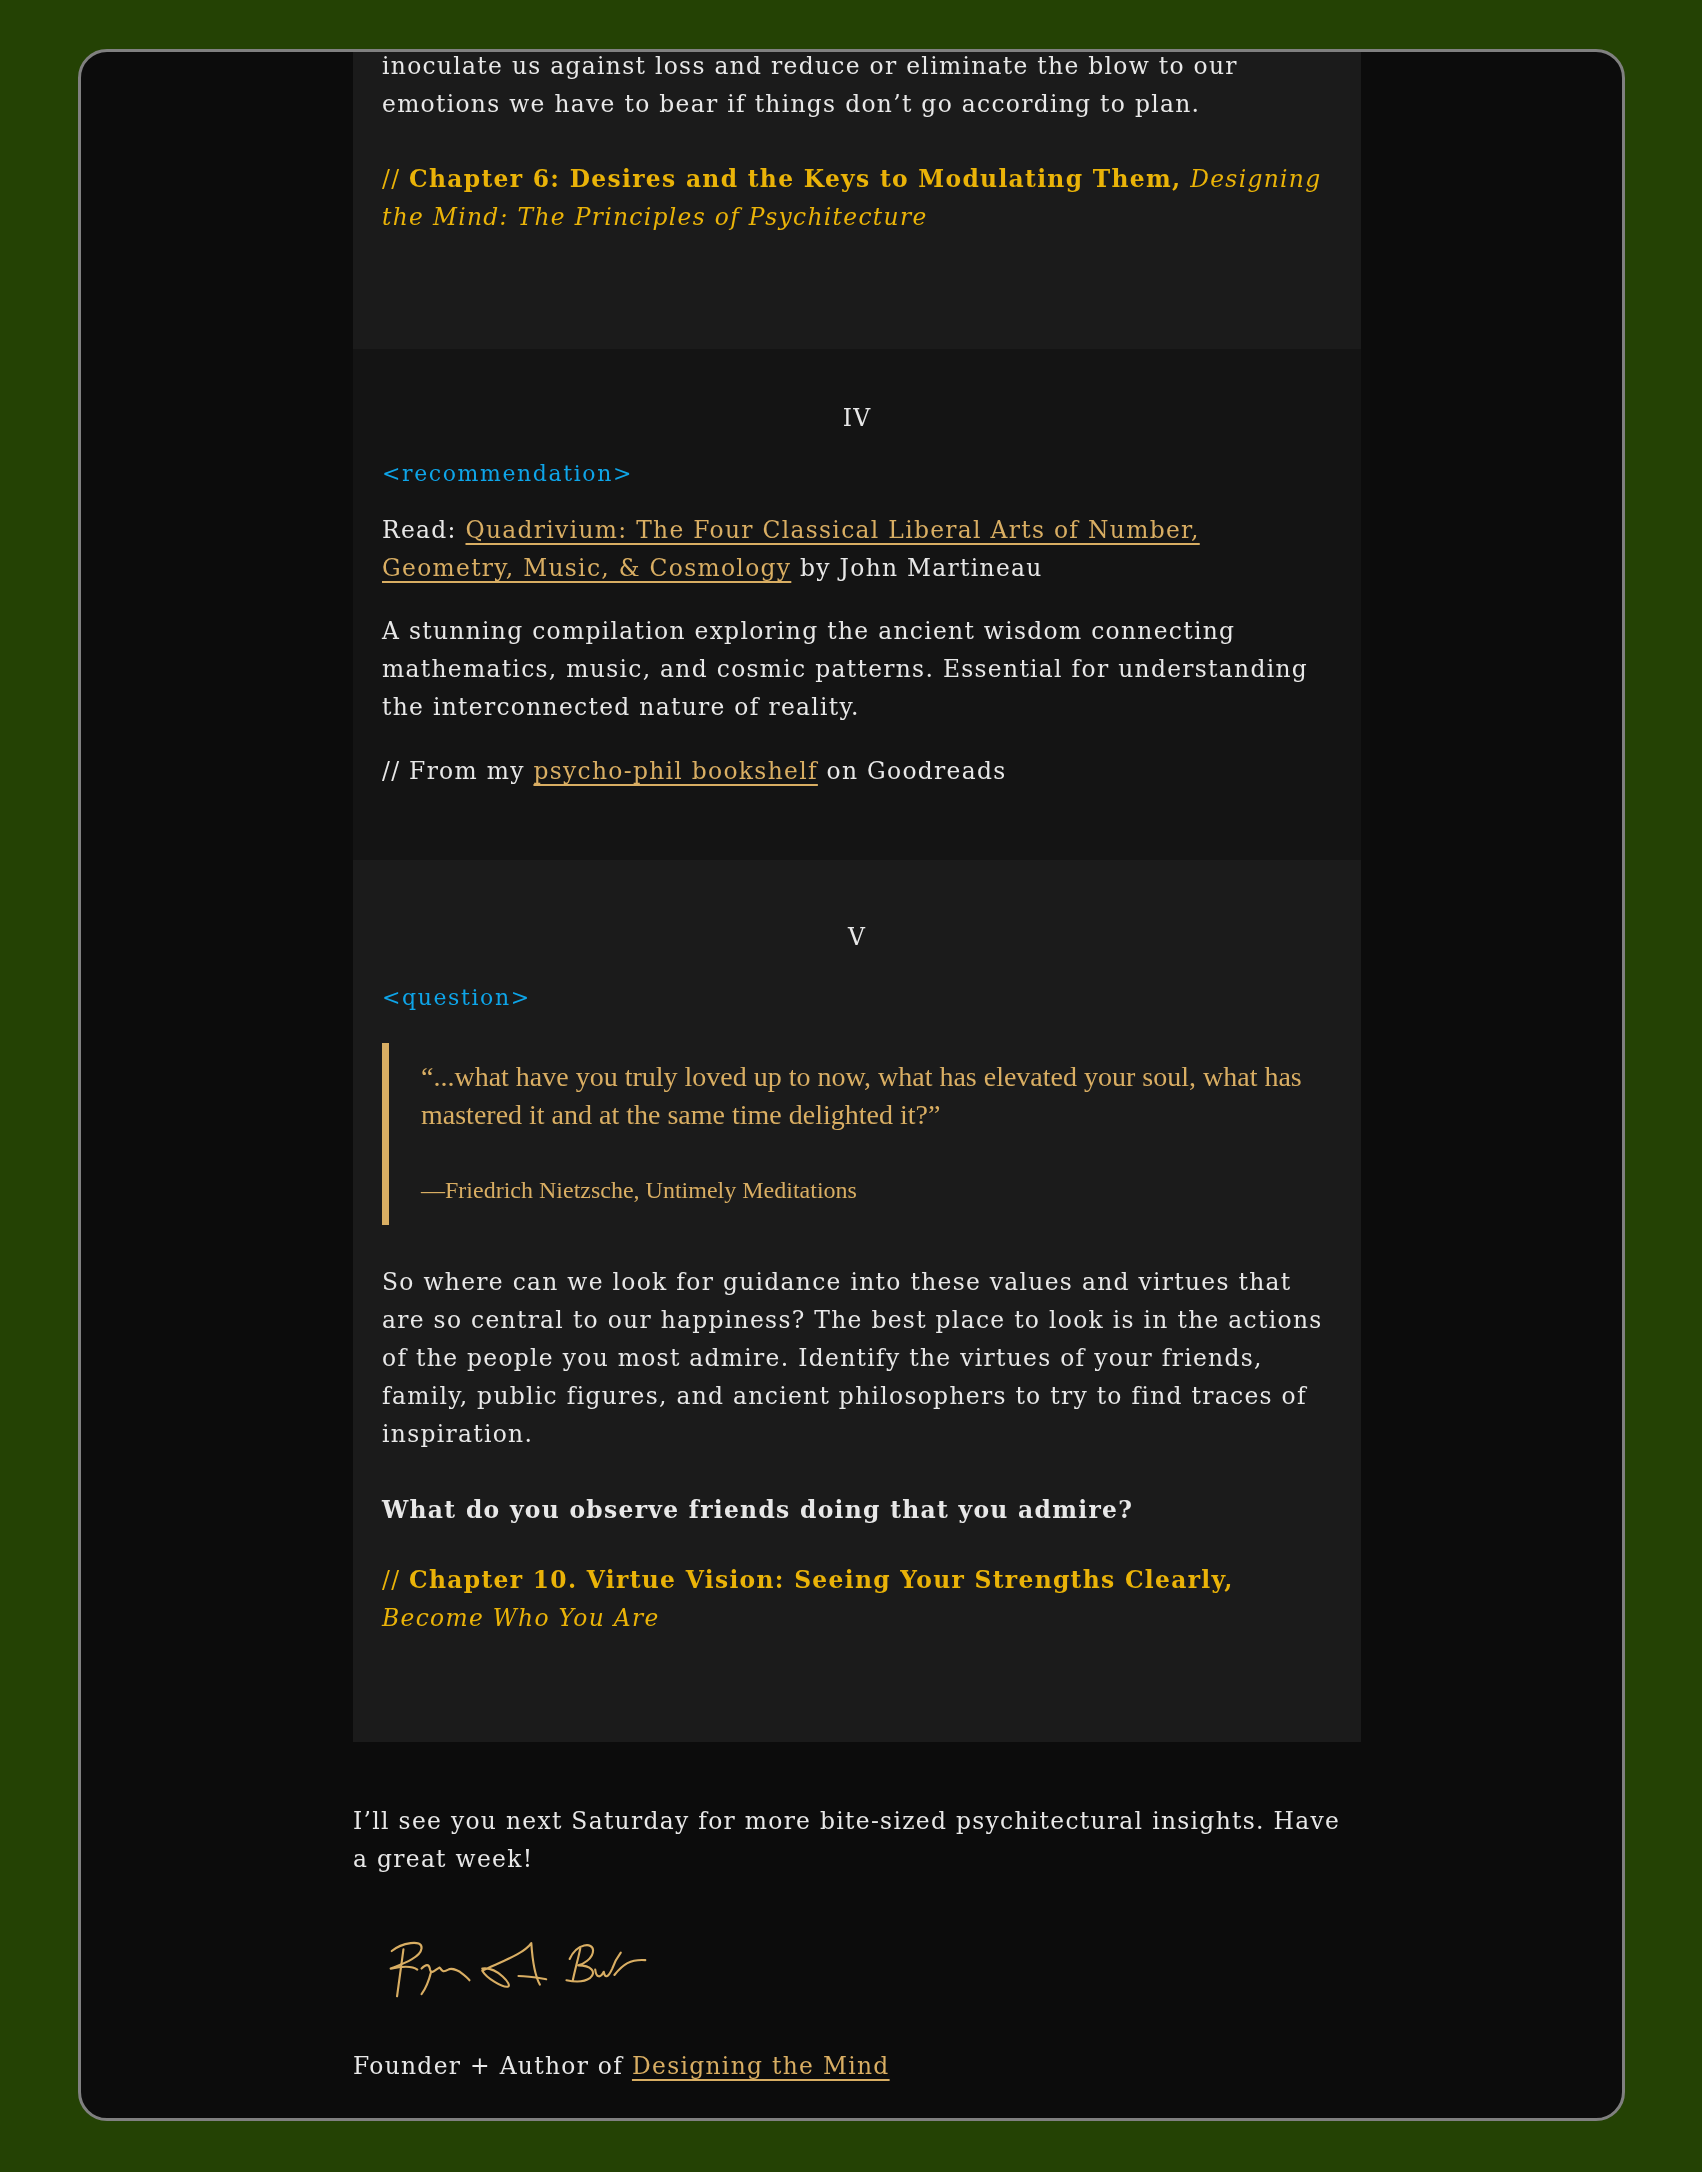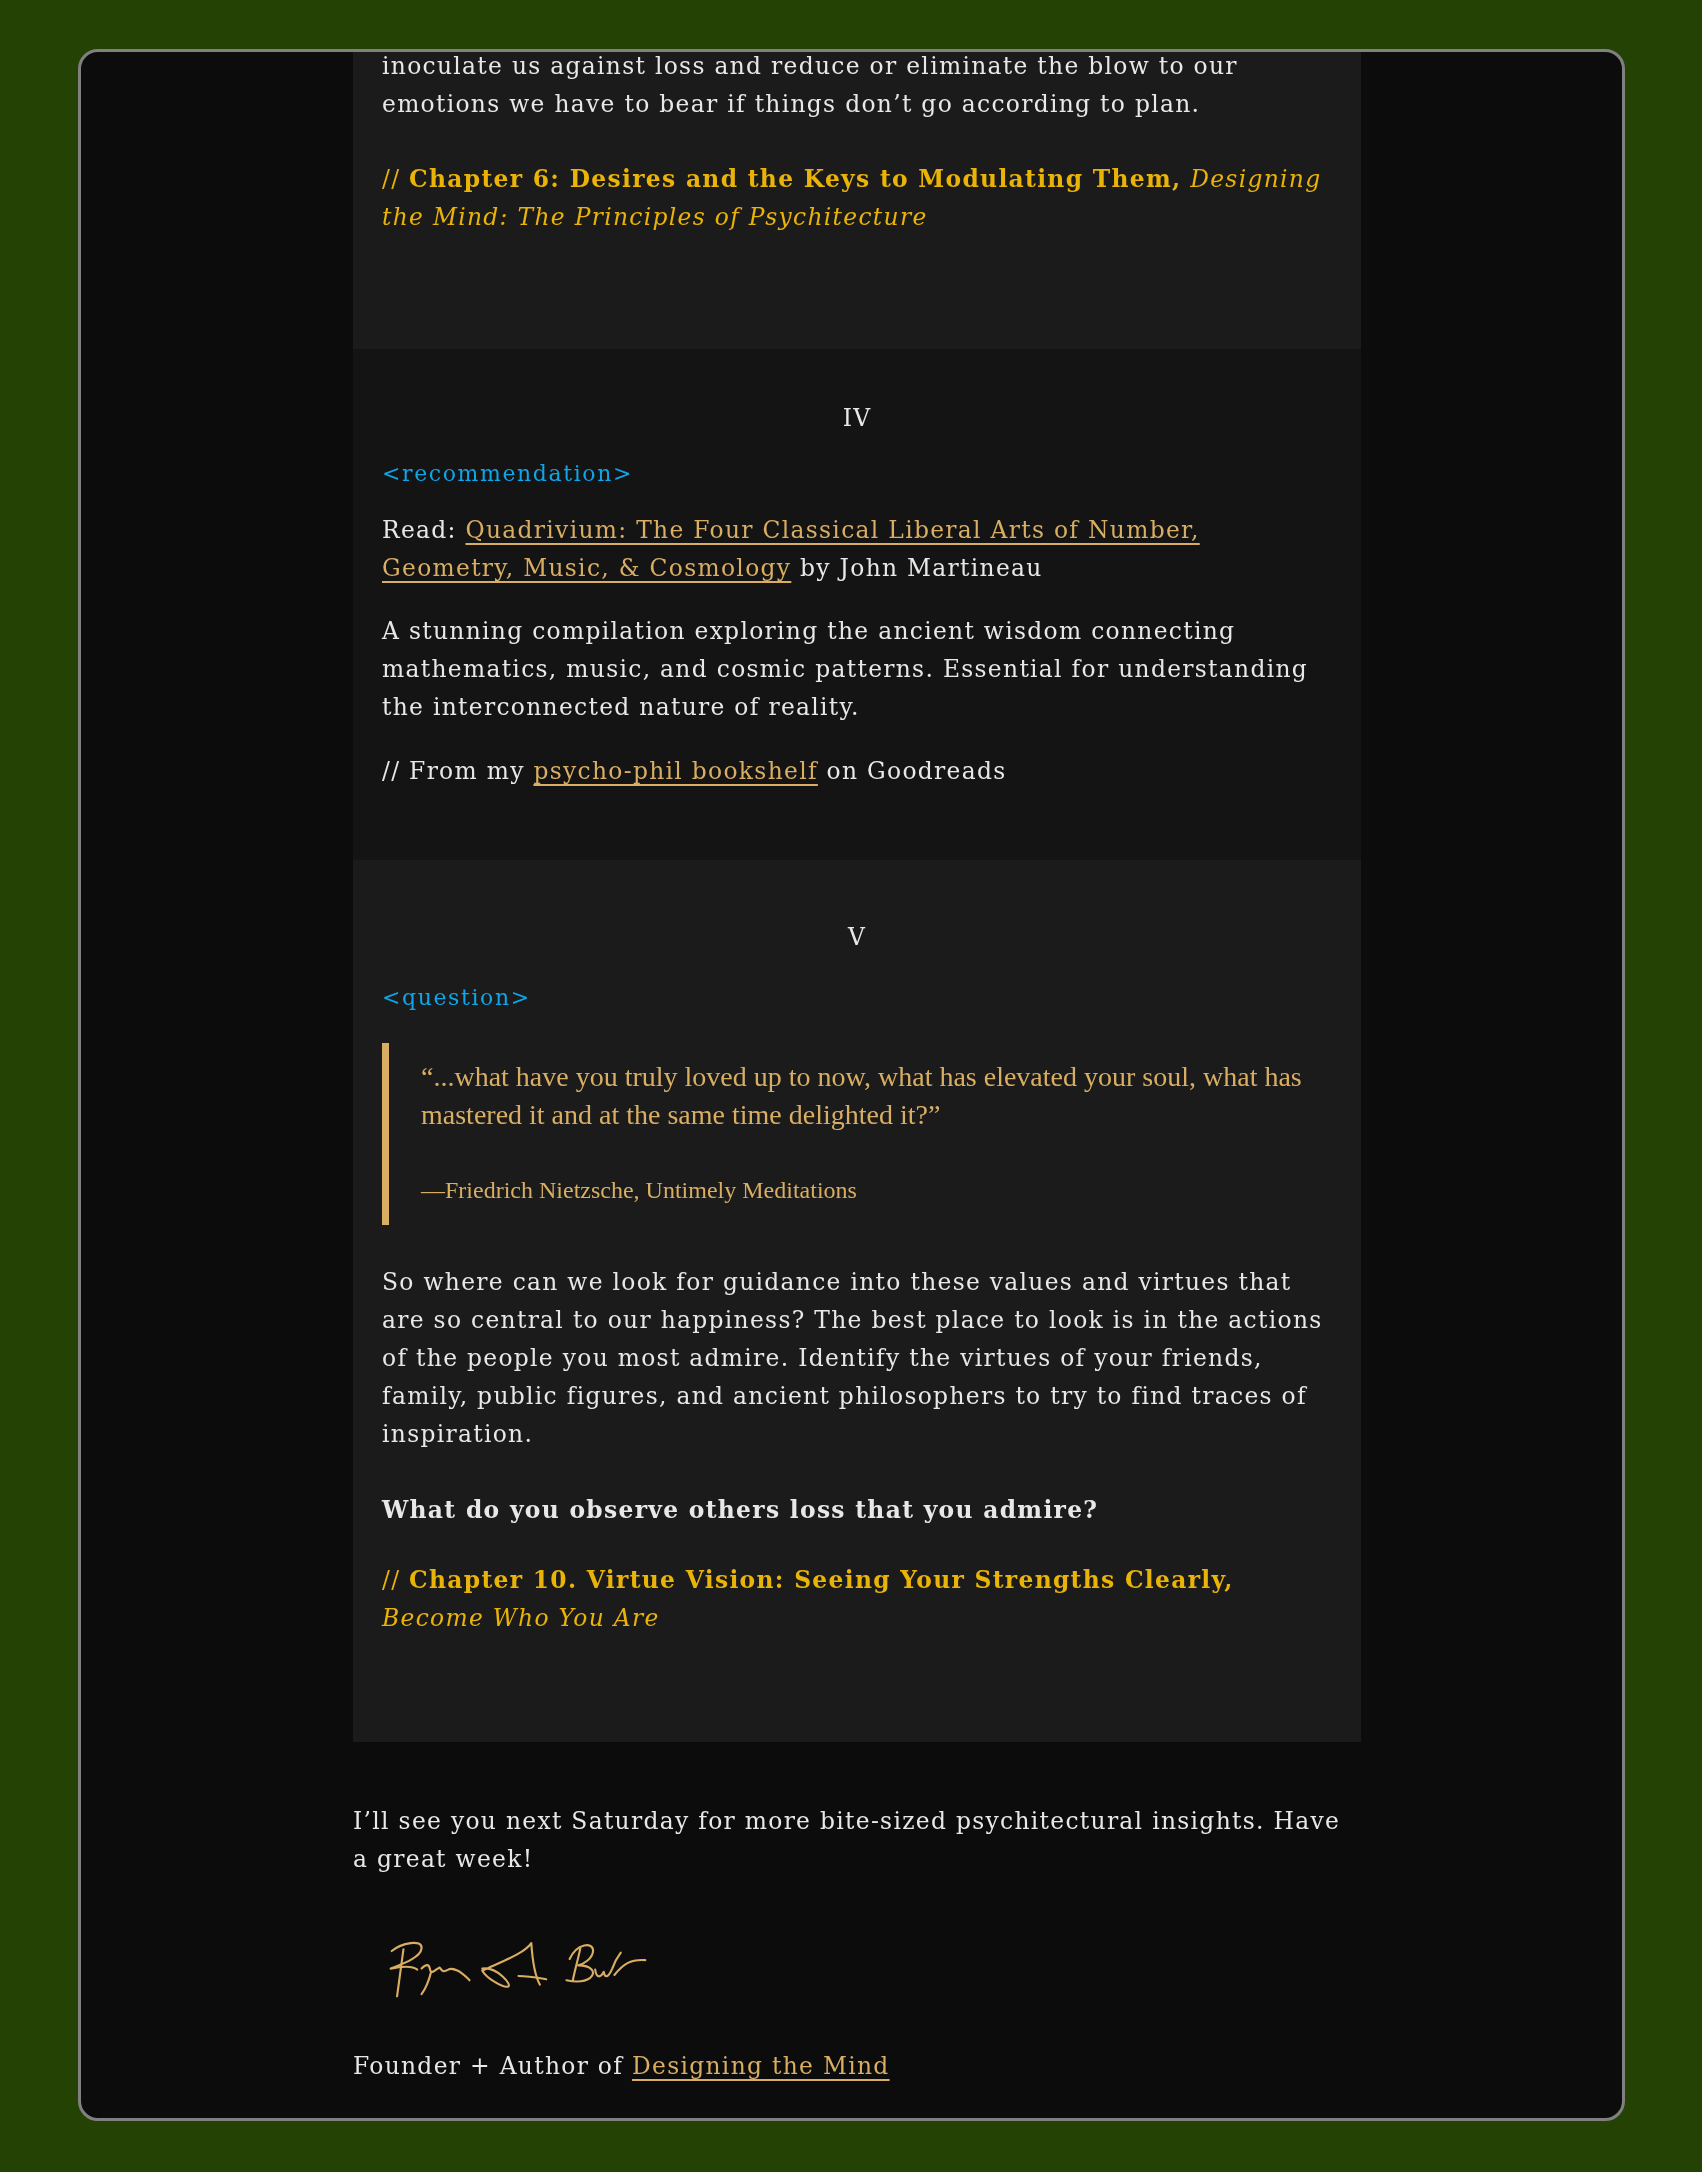--- a/index.html
+++ b/index.html
@@ -9,21 +9,21 @@
     position: relative;
     overflow: hidden;
     font-family: "DejaVu Serif", "Liberation Serif", serif;
   }
   .window {
     position: absolute;
     left: 78px; top: 49px;
     width: 1547px; height: 2072px;
     background: #0c0c0c;
     border: 3.7px solid #808080;
-    border-radius: 20px;
+    border-radius: 29px;
     overflow: hidden;
     box-sizing: border-box;
   }
   .column {
     position: absolute;
     left: 272px; 
     top: -3.7px;
     width: 1008px;
   }
   .section { padding: 0 29px; box-sizing: border-box; color: #e8e8e8; }
@@ -95,21 +95,21 @@
     </div>
 
     <div class="section sec-a" style="height:882px; padding-top:63px;">
       <p class="numeral">V</p>
       <p class="tag" style="margin-top:34px;">&lt;question&gt;</p>
       <div class="quote" style="margin-top:33px;">
         <p style="font-size:28px;">“...what have you truly loved up to now, what has elevated your soul, what has mastered it and at the same time delighted it?”</p>
         <p style="margin-top:37px; font-size:24px;">—Friedrich Nietzsche, Untimely Meditations</p>
       </div>
       <p class="body-text" style="margin-top:38px;">So where can we look for guidance into these values and virtues that are so central to our happiness? The best place to look is in the actions of the people you most admire. Identify the virtues of your friends, family, public figures, and ancient philosophers to try to find traces of inspiration.</p>
-      <p class="body-text strong-q" style="margin-top:38px;">What do you observe others loss that you admire?</p>
+      <p class="body-text strong-q" style="margin-top:38px;">What do you observe friends doing that you admire?</p>
       <p class="body-text gold" style="margin-top:32px;">
         <span>// </span><span class="cite-bold">Chapter 10. Virtue Vision: Seeing Your Strengths Clearly,</span>
         <span class="cite-italic">Become Who You Are</span>
       </p>
     </div>
 
     <div class="section" style="padding:60px 0 0 0; background:transparent;">
       <p class="body-text">I’ll see you next Saturday for more bite-sized psychitectural insights. Have a great week!</p>
       <div style="margin-top:49px; margin-left:27px; width:277px; height:80px;">
         <svg class="signature" width="277" height="80" viewBox="0 0 520 150">

